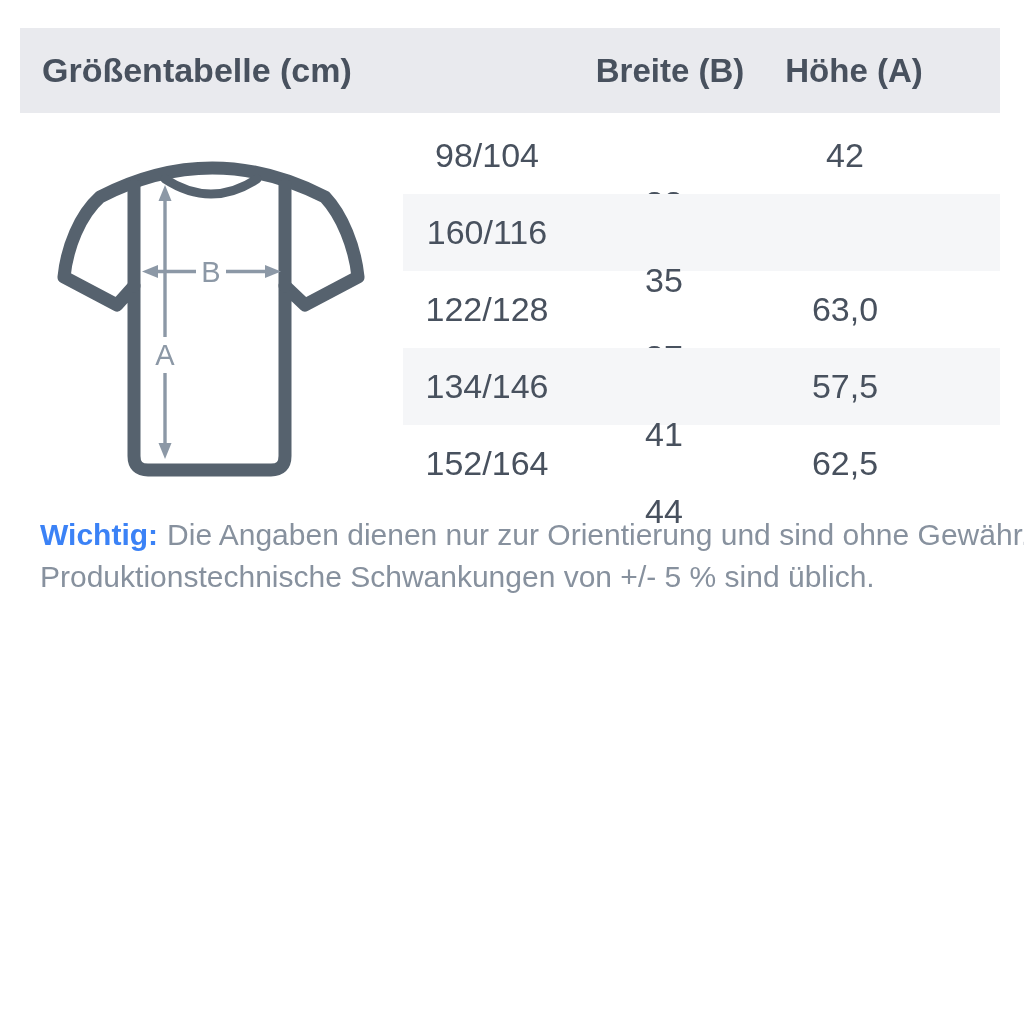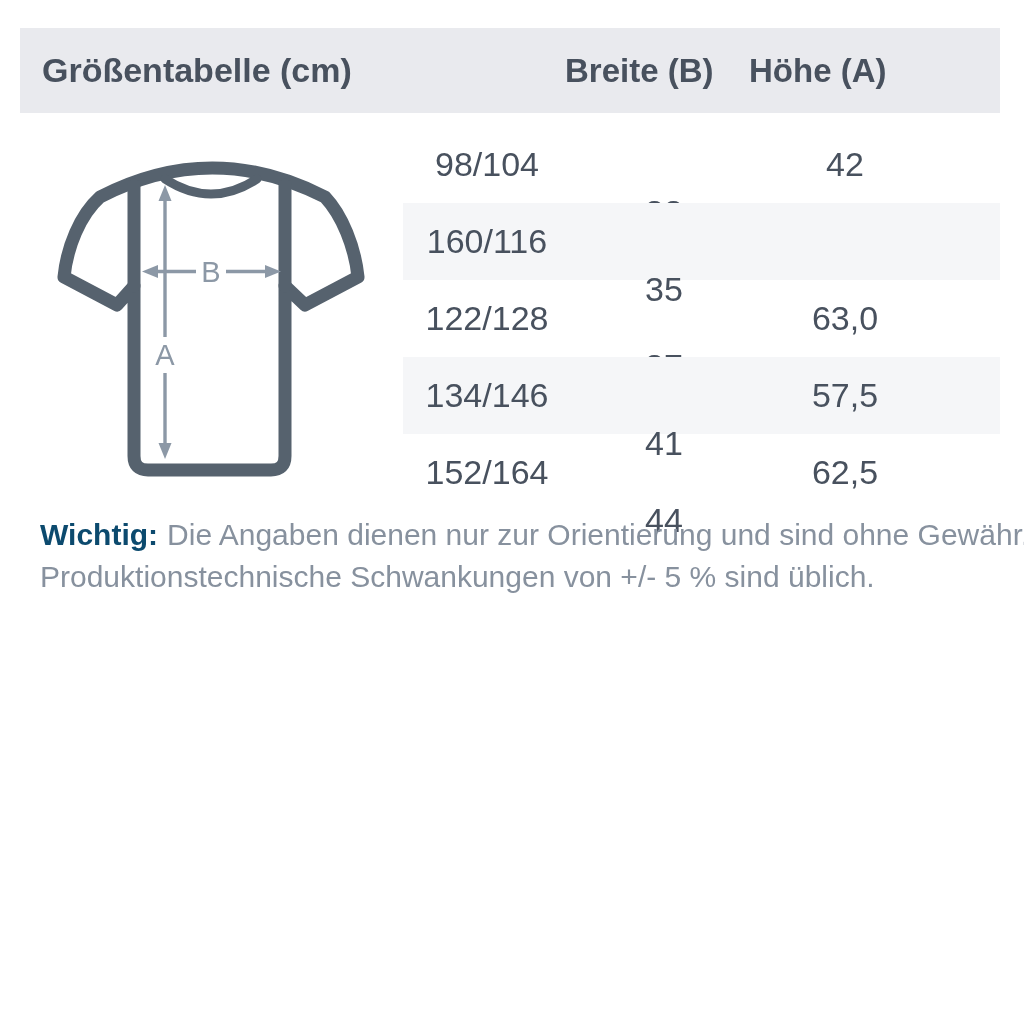--- a/index.html
+++ b/index.html
@@ -13,27 +13,27 @@
   .header-bar {
     position:absolute; left:20px; top:28px; width:980px; height:85px;
     background:#e9eaee;
   }
   .page-title {
     position:absolute; left:22px; top:0; height:85px; line-height:85px;
     font-size:34px; font-weight:bold; color:#48515e; white-space:nowrap;
   }
   .col-head {
     position:absolute; top:0; height:85px; line-height:85px;
-    font-size:33px; font-weight:bold; color:#48515e; 
+    font-size:33px; font-weight:bold; color:#48515e; text-align:center;
   }
   .col-head.width  { left:545px; width:210px; }
   .col-head.height { left:729px; width:210px; }
 
   
-  .rows { position:absolute; left:0; top:126px; width:1024px; }
+  .rows { position:absolute; left:0; top:117px; width:1024px; }
   .row { position:relative; width:1024px; height:77px; }
   .row .band {
     position:absolute; left:403px; top:0; width:597px; height:77px;
     background:transparent;
   }
   .row.shaded .band { background:#f5f6f8; }
   .cell {
     position:absolute; top:0; height:77px; line-height:77px;
     font-size:34px; color:#48515e; text-align:center; white-space:nowrap;
   }
@@ -49,21 +49,21 @@
   .arrow-line { stroke:#8c98a6; stroke-width:3.4; fill:none; }
   .arrow-head { fill:#8c98a6; }
   .dim-label  { fill:#8c98a6; font-family:"Liberation Sans", sans-serif; font-size:29px; }
 
   
   .note {
     position:absolute; left:40px; top:514px; width:960px;
     font-size:30px; line-height:42px; color:#87919e;
   }
   .note-line { display:block; white-space:nowrap; }
-  .note b { color:#0c4a6e; font-weight:bold; margin-right:9px; }
+  .note b { color:#3b82f6; font-weight:bold; margin-right:9px; }
 </style>
 </head>
 <body>
 
 <div class="page">
 
   <div class="header-bar">
     <div class="page-title">Größentabelle (cm)</div>
     <div class="col-head width">Breite (B)</div>
     <div class="col-head height">Höhe (A)</div>

